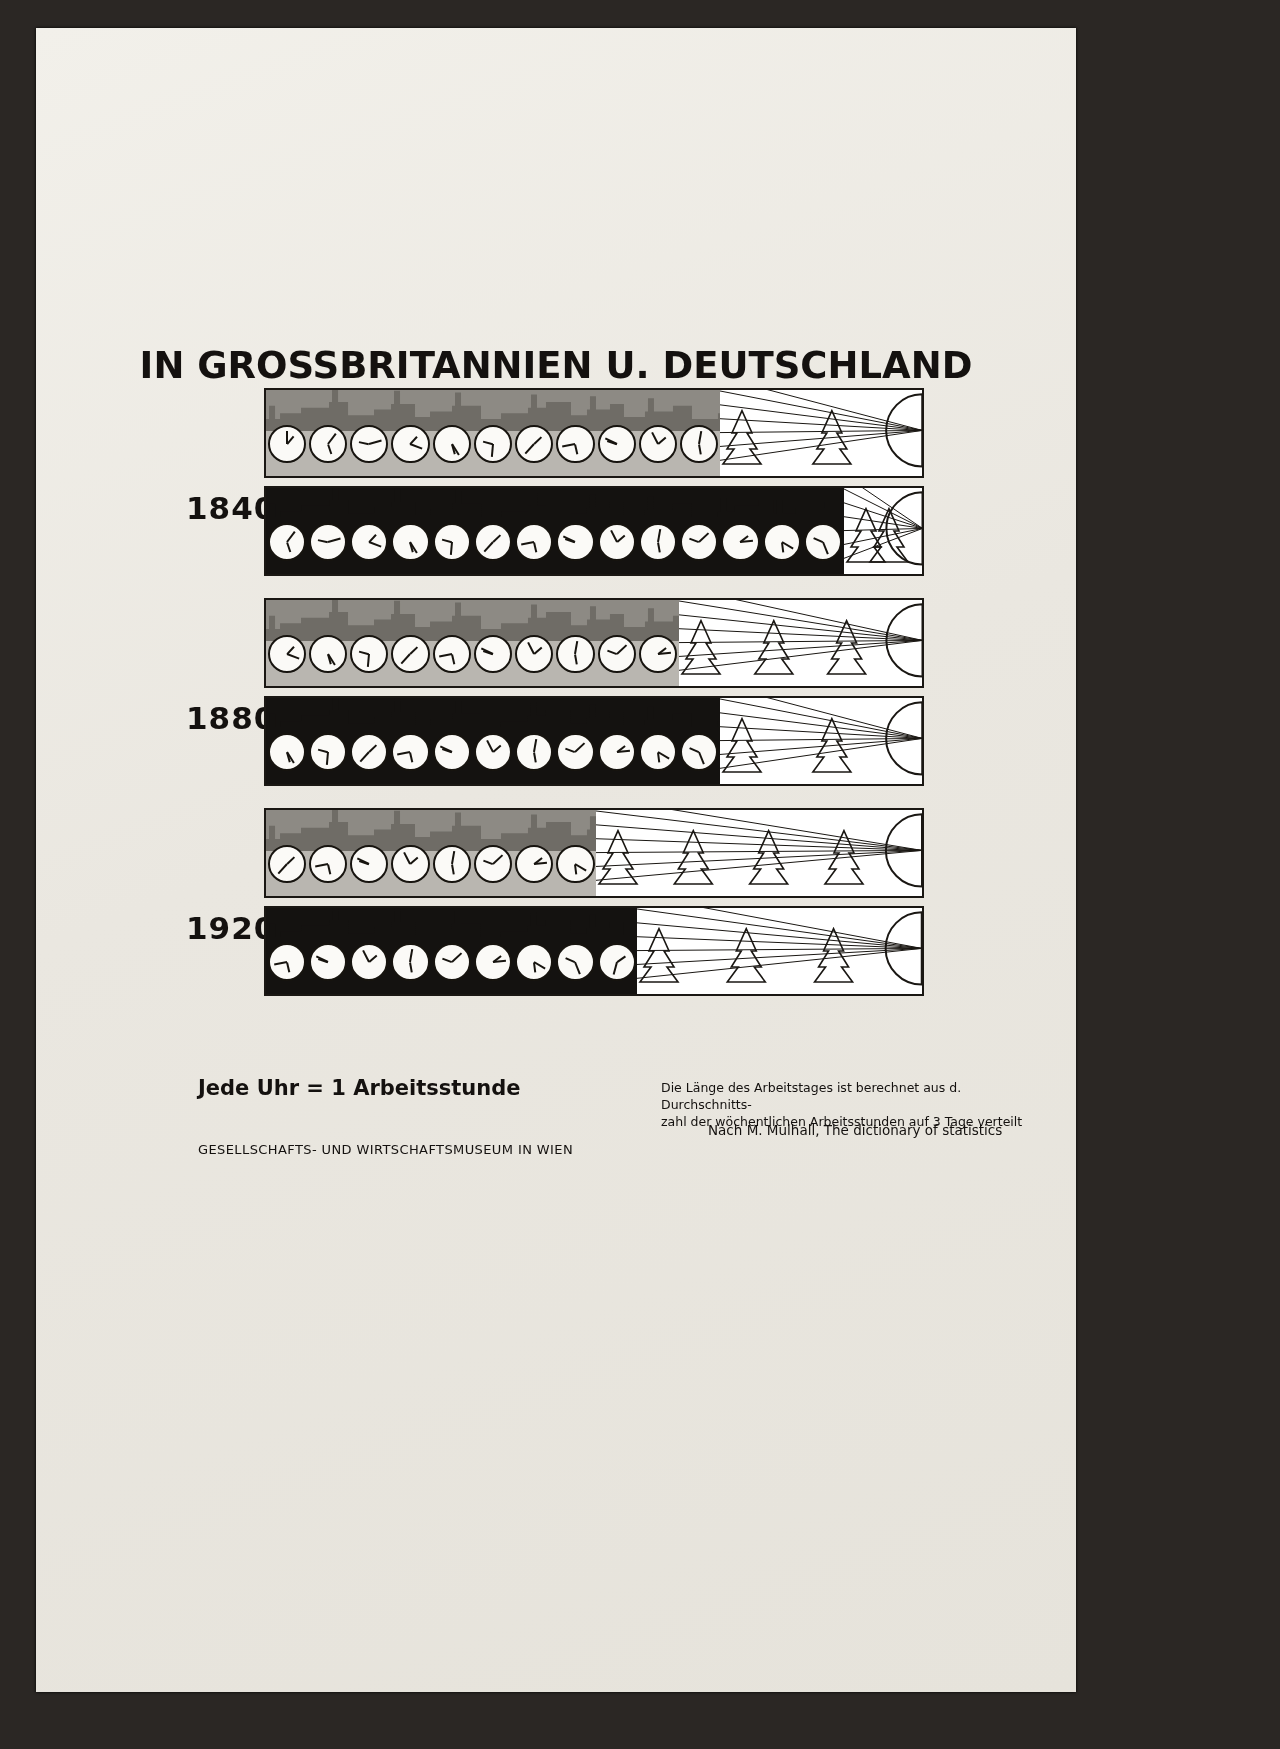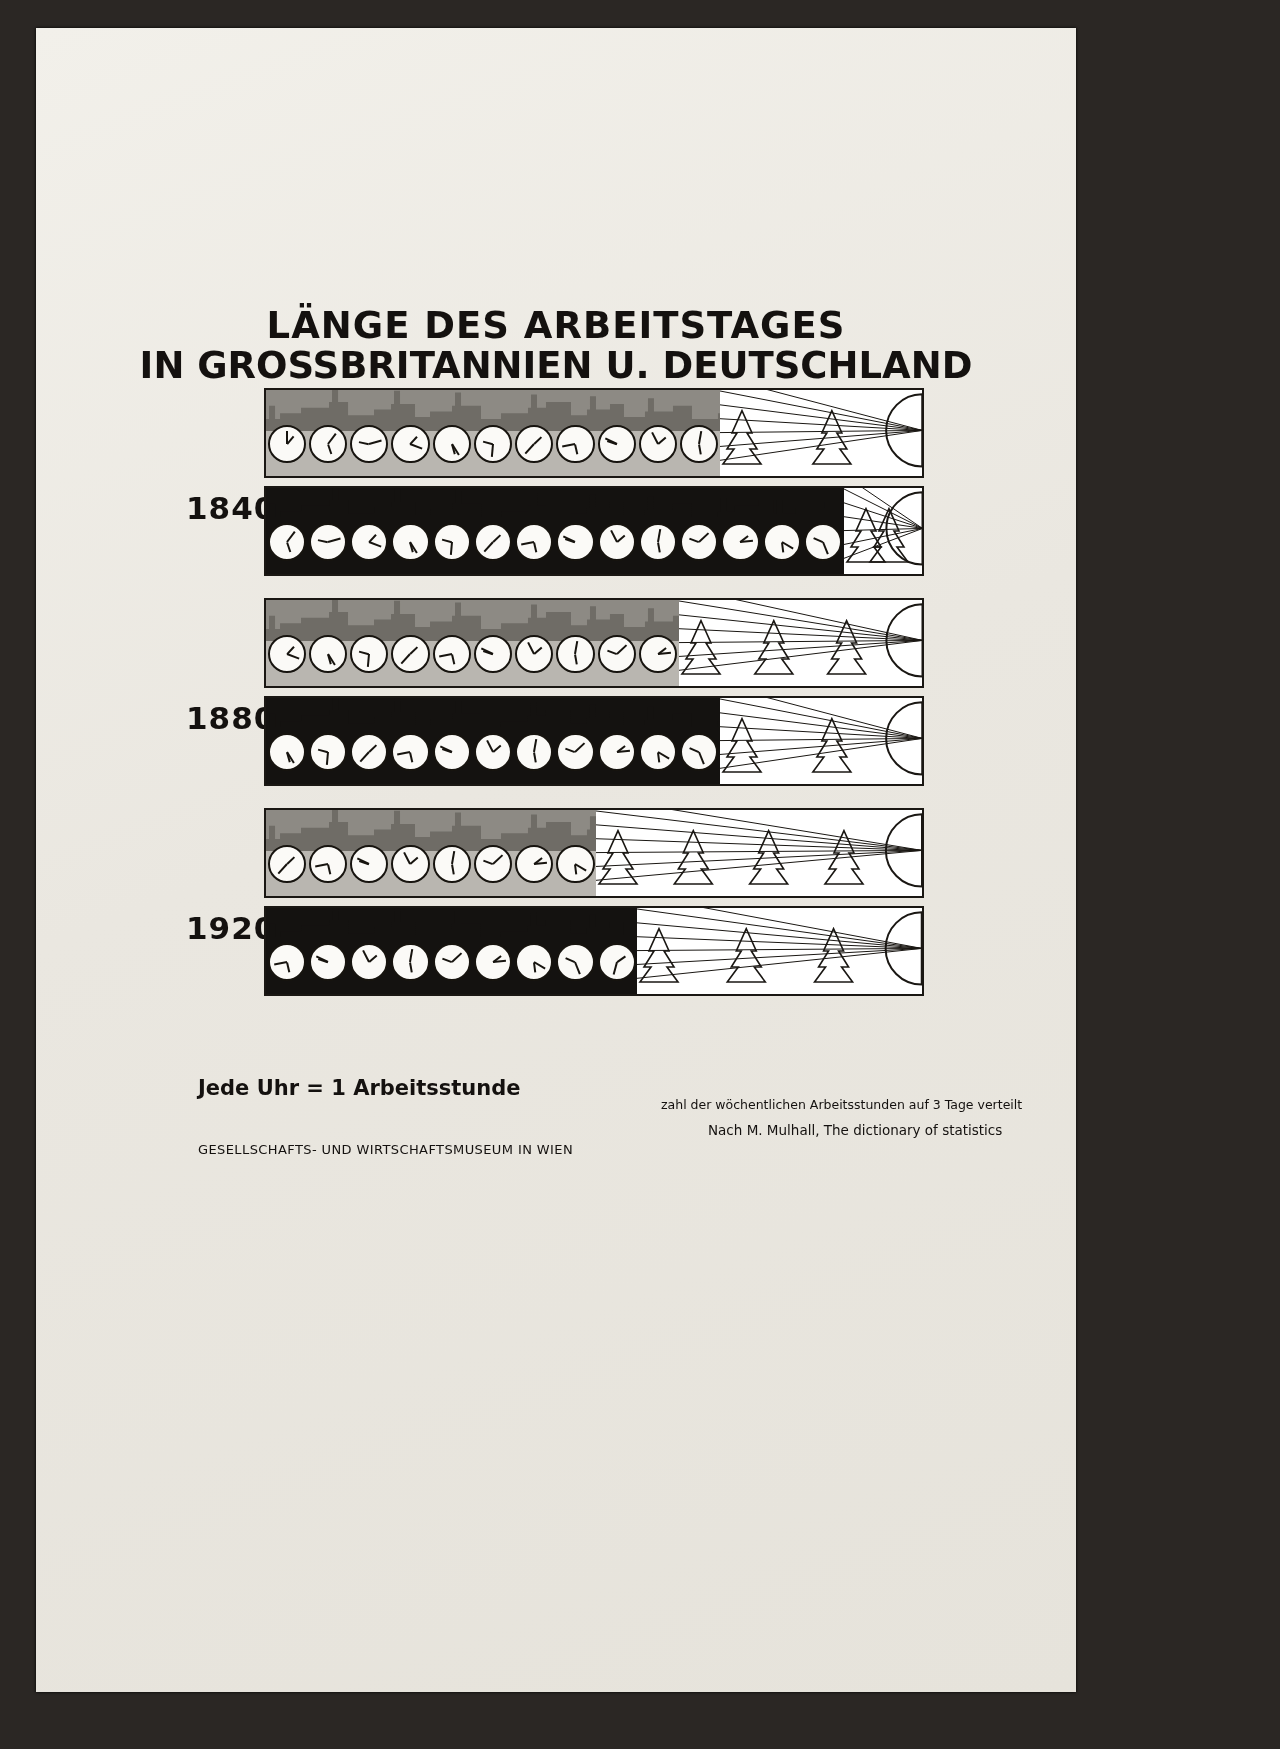--- a/index.html
+++ b/index.html
@@ -111,21 +111,20 @@
   #cap3{left:162px;top:1106px;font-size:13px;letter-spacing:.4px;margin-top:8px;}
   #note1{left:625px;top:1052px;font-size:12.5px;width:370px;line-height:1.35;}
   #note2{left:672px;top:1094px;font-size:13.5px;}
 </style>
 </head>
 <body>
 
 <div id="sheet">
   <div id="content">
 
-    <div class="title" id="title1">LÄNGE DES ARBEITSTAGES</div>
     <div class="title" id="title2">IN GROSSBRITANNIEN U. DEUTSCHLAND</div>
 
     <div id="chart-area">
         <div class="group" style="top: 360px; height: 188px;">
           <div class="yearlabel" style="left: 150px; top: 102px;">1840</div>
           <div class="row grey" style="left: 228px; top: 0px; width: 660px; height: 90px;">
             <div class="work" style="width: 453.75px;">
               <div class="sky"></div>
               <div class="floor"></div>
               <div class="factories">
@@ -706,19 +705,19 @@
               </svg>
             </div>
           </div>
         </div>
       </div>
 
     <div class="cap" id="cap1">Jede Uhr = 1 Arbeitsstunde</div>
     <div class="cap" id="cap3">GESELLSCHAFTS- UND WIRTSCHAFTSMUSEUM IN WIEN</div>
 
     <div class="cap" id="note1">
-      <br>
+      <span>Die Länge des Arbeitstages ist berechnet aus d. Durchschnitts-</span><br>
       <span>zahl der wöchentlichen Arbeitsstunden auf 3 Tage verteilt</span>
     </div>
     <div class="cap" id="note2">Nach M. Mulhall, The dictionary of statistics</div>
 
   </div>
 </div>
 
 </body></html>

